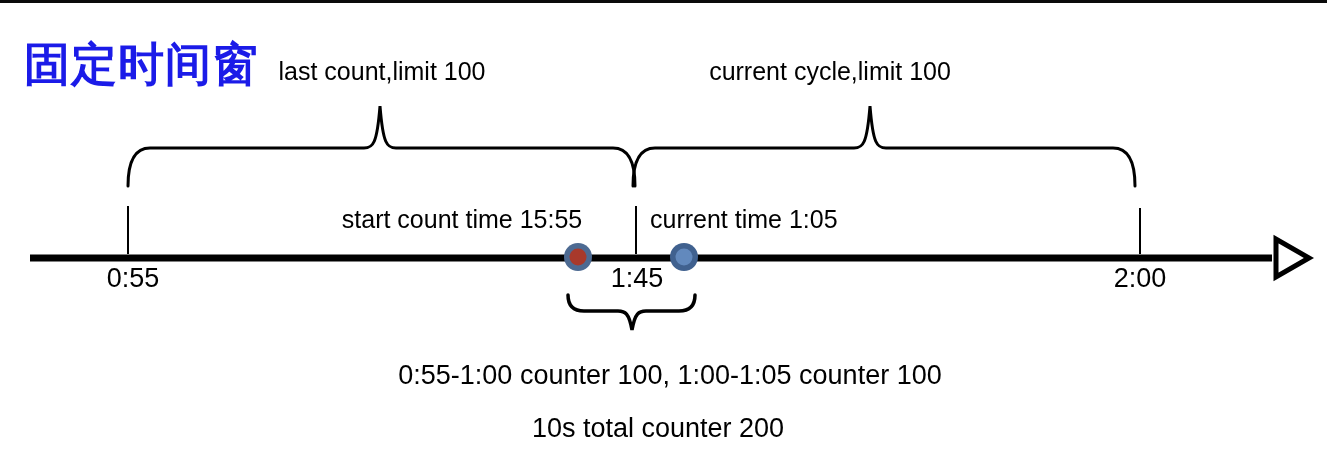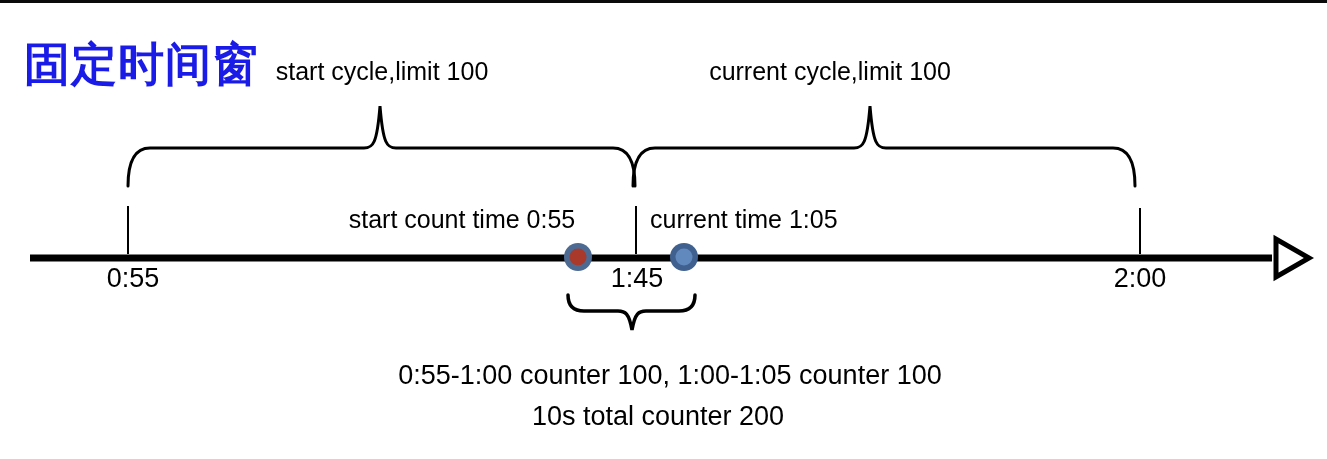--- a/index.html
+++ b/index.html
@@ -37,41 +37,41 @@
   .cycle-label.current { left: 700px; width: 260px; }
   .marker-label { font-size: 25px; top: 205px; }
   .marker-label.start   { left: 332px; width: 260px; text-align: center; }
   .marker-label.current { left: 650px; }
   .tick-label { font-size: 27px; top: 263px; width: 90px; text-align: center; }
   .tick-label.t0 { left: 88px;  }
   .tick-label.t1 { left: 592px; }
   .tick-label.t2 { left: 1095px; }
   .summary-line { font-size: 27px; text-align: center; left: 0; padding-left: 20px; }
   .summary-line.line1 { top: 360px; width: 1300px; }
-  .summary-line.line2 { top: 401px; width: 1276px; }
+  .summary-line.line2 { top: 413px; width: 1276px; }
   svg.artwork {
     position: absolute;
     left: 0; top: 0;
     width: 1327px; height: 459px;
   }
 </style>
 </head>
 <body>
 
 <div class="canvas">
 
   <div class="top-border"></div>
 
   <div class="diagram-title" style="color: rgb(27, 27, 232);">固定时间窗</div>
 
-  <div class="label cycle-label last">start cycle,limit 100</div>
+  <div class="label cycle-label last">last count,limit 100</div>
 
   <div class="label cycle-label current">current cycle,limit 100</div>
 
-  <div class="label marker-label start">start count time 0:55</div>
+  <div class="label marker-label start">start count time 15:55</div>
 
   <div class="label marker-label current">current time 1:05</div>
 
   <svg class="artwork" viewBox="0 0 1327 459">
 
     <path d="M128,186 Q128,148 150,148 L364,148 C373,148 377,144 380,106 C383,144 387,148 396,148 L613,148 Q635,148 635,186" fill="none" stroke="#000" stroke-width="3" stroke-linecap="round"></path>
 
     <path d="M633,186 Q633,148 655,148 L854,148 C863,148 867,144 870,106 C873,144 877,148 886,148 L1113,148 Q1135,148 1135,186" fill="none" stroke="#000" stroke-width="3" stroke-linecap="round"></path>
 
     <line x1="128" y1="206" x2="128" y2="254" stroke="#000" stroke-width="2"></line>

